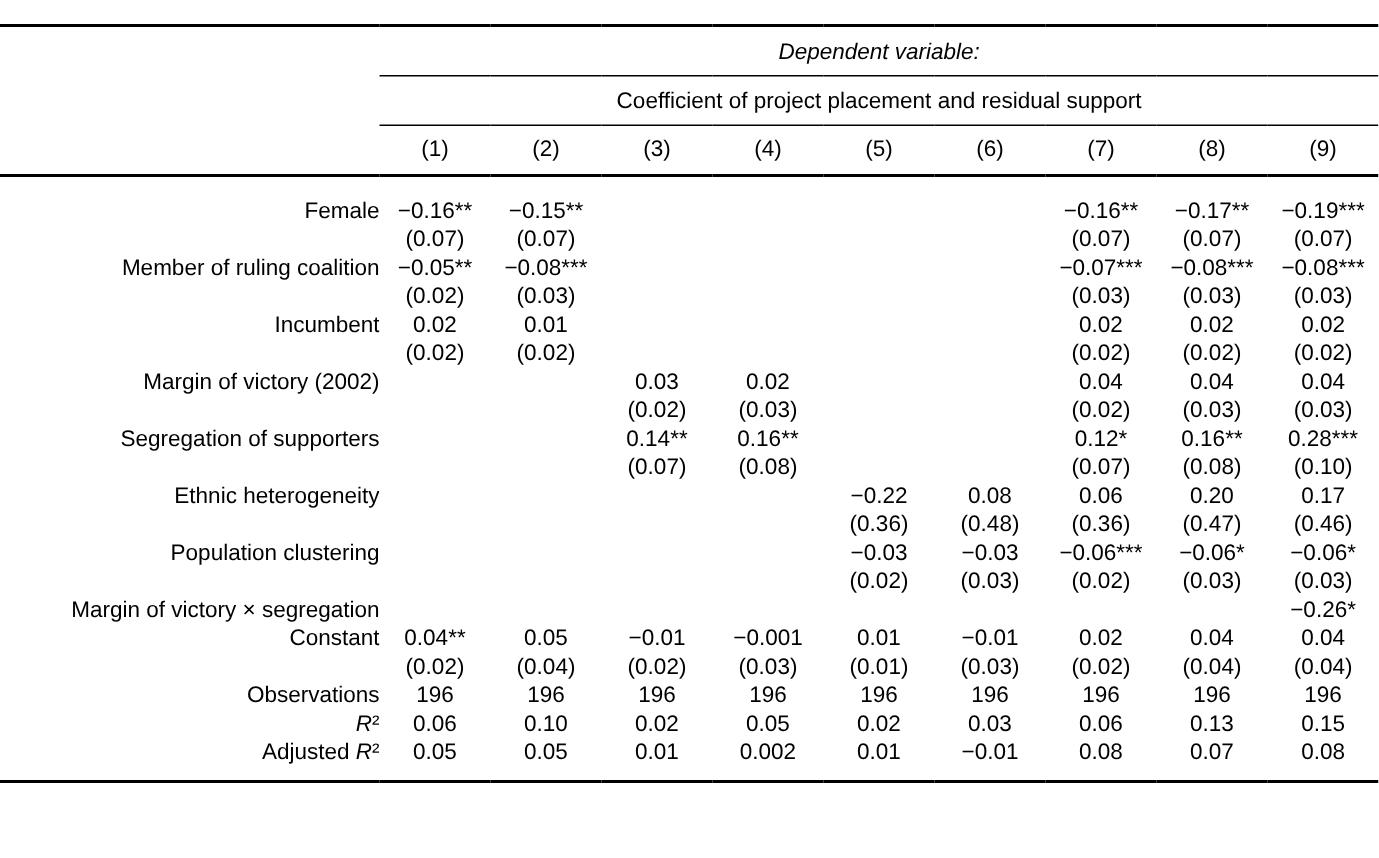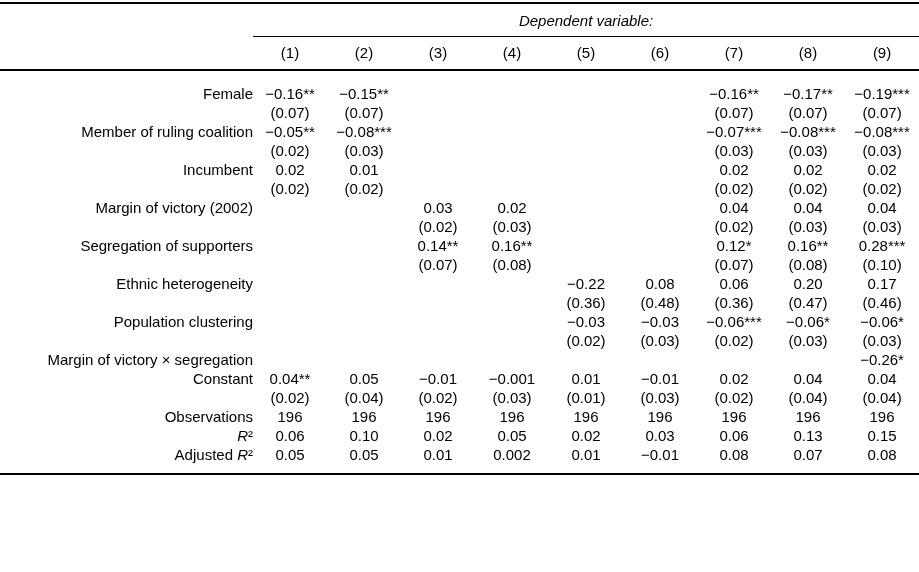--- a/index.html
+++ b/index.html
@@ -12,21 +12,21 @@
     height: 572px;
     font-family: "Liberation Sans", "DejaVu Sans", sans-serif;
     color: #000000;
     -webkit-font-smoothing: antialiased;
   }
   .page {
     width: 919px;
     height: 572px;
     background: #ffffff;
     box-sizing: border-box;
-    padding-top: 2px;
+    padding-top: 16px;
   }
   table.reg {
     border-collapse: collapse;
     table-layout: fixed;
     width: 919px;
     border-top: 2px solid #000;
     border-bottom: 2px solid #000;
   }
   table.reg td {
     font-size: 15px;
@@ -80,20 +80,24 @@
         <col style="width:74px">
       <col style="width:74px">
         <col style="width:74px">
         <col style="width:74px">
     </colgroup>
     <thead>
       <tr class="hrow">
         <td class="stub"></td>
         <td class="dep-label" colspan="9">Dependent variable:</td>
       </tr>
+      <tr class="hrow">
+        <td class="stub"></td>
+        <td class="dep-name" colspan="9">Coefficient of project placement and residual support</td>
+      </tr>
       <tr class="colnum-row" id="col-header-row">
         <td class="stub"></td>
       <td class="num">(1)</td>
           <td class="num">(2)</td>
           <td class="num">(3)</td>
           <td class="num">(4)</td>
           <td class="num">(5)</td>
           <td class="num">(6)</td>
           <td class="num">(7)</td>
           <td class="num">(8)</td>

